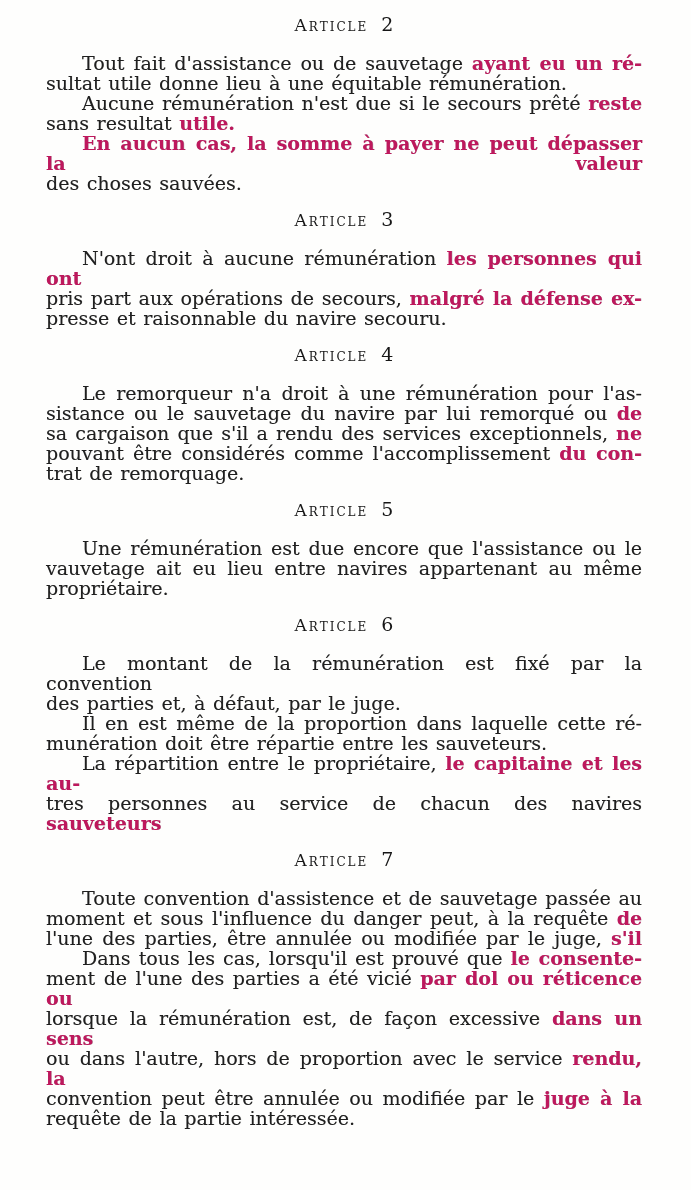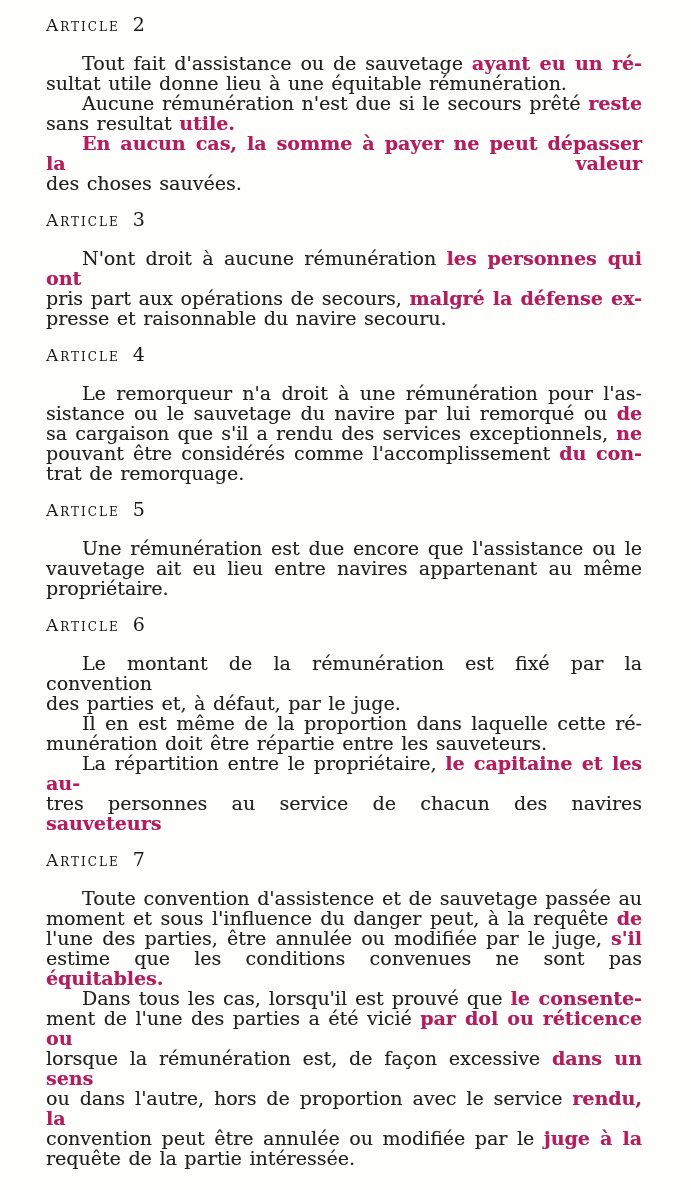--- a/index.html
+++ b/index.html
@@ -16,20 +16,21 @@
     padding: 10px 49px 0 46px;
     background: #fefefd;
     color: #1f1f1f;
     overflow: hidden;
   }
   .article-heading {
     margin: 16px 0 18px 0;
     font-size: 17px;
     font-weight: 400;
     line-height: 20px;
+    text-align: center;
     letter-spacing: 2px;
     color: #161616;
   }
   .article:first-child .article-heading { margin-top: 4px; }
   .heading-label { font-variant: small-caps; }
   .heading-number {
     margin-left: 13px;
     font-size: 19px;
     letter-spacing: 0;
   }
@@ -107,21 +108,20 @@
           <div class="line first"><span>La répartition entre le propriétaire, </span><span class="b">le capitaine et les au-</span></div>
           <div class="line"><span>tres personnes au service de chacun des navires </span><span class="b">sauveteurs</span></div>
         </div>
       </section>
       <section class="article">
         <h2 class="article-heading"><span class="heading-label">Article</span><span class="heading-number">7</span></h2>
         <div class="para">
           <div class="line first"><span>Toute convention d'assistence et de sauvetage passée au</span></div>
           <div class="line"><span>moment et sous l'influence du danger peut, à la requête </span><span class="b">de</span></div>
           <div class="line"><span>l'une des parties, être annulée ou modifiée par le juge, </span><span class="b">s'il</span></div>
-          <div class="line end"><span>estime que les conditions convenues ne sont pas </span><span class="b">équitables.</span></div>
         </div>
         <div class="para">
           <div class="line first"><span>Dans tous les cas, lorsqu'il est prouvé que </span><span class="b">le consente-</span></div>
           <div class="line"><span>ment de l'une des parties a été vicié </span><span class="b">par dol ou réticence ou</span></div>
           <div class="line"><span>lorsque la rémunération est, de façon excessive </span><span class="b">dans un sens</span></div>
           <div class="line"><span>ou dans l'autre, hors de proportion avec le service </span><span class="b">rendu, la</span></div>
           <div class="line"><span>convention peut être annulée ou modifiée par le </span><span class="b">juge à la</span></div>
           <div class="line end"><span>requête de la partie intéressée.</span></div>
         </div>
       </section>

